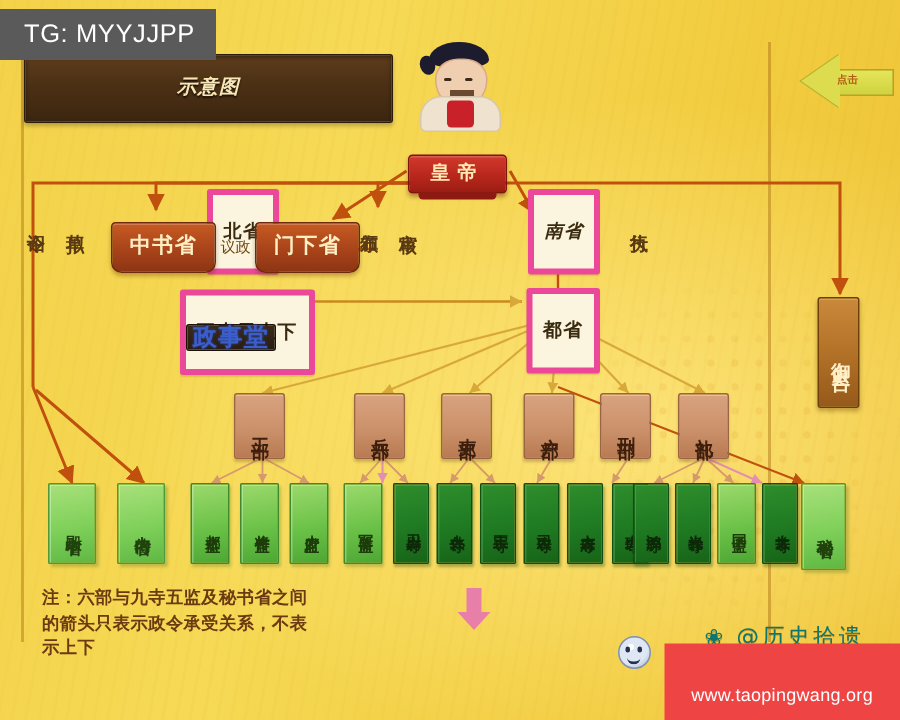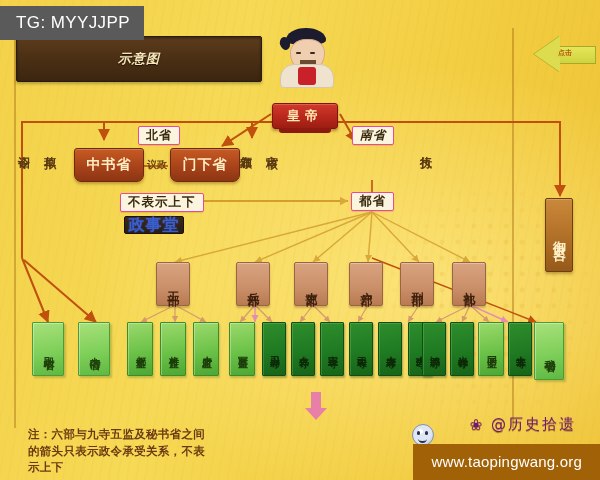--- a/index.html
+++ b/index.html
@@ -25,24 +25,24 @@
       -webkit-mask-image:radial-gradient(ellipse at 50% 50%,#000 30%,transparent 72%);
       mask-image:radial-gradient(ellipse at 50% 50%,#000 30%,transparent 72%);
   }
   .frame-l{position:absolute;left:14px;top:28px;width:2px;height:400px;background:rgba(170,110,20,.45);}
   .frame-r{position:absolute;left:512px;top:28px;width:2px;height:400px;background:rgba(170,110,20,.45);}
 
   
   .tg-tag{position:absolute;left:0;top:6px;background:#5a5a5a;color:#fff;
     font-size:17px;line-height:1;padding:8px 14px 9px 16px;letter-spacing:.4px;
     font-family:"Liberation Sans",sans-serif;}
-  .url-bar{position:absolute;right:0;bottom:0;background:#a16207;color:#fff;
-    font-size:15px;line-height:1;padding:10px 18px 11px 18px;letter-spacing:.2px;
+  .url-bar{position:absolute;right:0;bottom:0;background:#ef4444;color:#fff;
+    font-size:12px;line-height:1;padding:28px 18px 11px 18px;letter-spacing:.2px;
     font-family:"Liberation Sans",sans-serif;}
-  .watermark{position:absolute;right:24px;top:415px;color:#701a75;font-size:15px;
+  .watermark{position:absolute;right:24px;top:415px;color:#0f766e;font-size:15px;
     letter-spacing:2px;text-shadow:0 1px 0 rgba(160,110,10,.6);white-space:nowrap;}
   .wm-gear{display:inline-block;transform:translateY(1px);}
 
   
   .title-plaque{position:absolute;left:16px;top:36px;width:244px;height:44px;
     background:linear-gradient(180deg,#5d3c1c 0%,#4a2f14 50%,#3c2610 100%);
     border:1px solid #2b1b0a;border-radius:2px;
     box-shadow:0 1px 3px rgba(0,0,0,.45) inset,0 2px 3px rgba(0,0,0,.25);
     display:flex;flex-direction:column;align-items:center;justify-content:center;}
   .title-plaque .l1{color:#f6e6b8;font-size:13px;letter-spacing:.5px;font-weight:bold;
@@ -77,22 +77,22 @@
     box-shadow:0 2px 3px rgba(90,20,10,.4), inset 0 1px 0 rgba(255,255,255,.2);}
   .box-emperor:after{content:"";position:absolute;left:6px;right:6px;bottom:-5px;height:5px;
     background:#8d1a10;border-radius:0 0 3px 3px;}
 
   
   .box-brown{background:linear-gradient(180deg,#c65a22 0%,#a8431a 55%,#8d3513 100%);
     color:#ffeec2;border:1px solid #6f2a0d;border-radius:3px 3px 7px 7px;font-size:14px;
     letter-spacing:1px;box-shadow:0 2px 3px rgba(90,40,10,.35), inset 0 1px 0 rgba(255,255,255,.22);}
 
   
-  .chip{position:absolute;background:#fbf4de;border:1px solid #ec4899;color:#3a2a10;
-    font-size:12px;font-weight:bold;padding:0 7px;border-radius:2px;letter-spacing:1px;
+  .chip{position:absolute;background:#fbf4de;border:4px solid #ec4899;color:#3a2a10;
+    font-size:12px;font-weight:bold;padding:16px 7px;border-radius:2px;letter-spacing:1px;
     box-shadow:0 1px 1px rgba(120,80,20,.18);white-space:nowrap;}
 
   
   .vtext{position:absolute;writing-mode:vertical-rl;text-orientation:upright;
     color:#5a3a12;font-size:12px;font-weight:bold;letter-spacing:1px;line-height:1;}
 
   
   .plate-dark{position:absolute;background:linear-gradient(180deg,#3a2a18 0%,#2a1d10 100%);
     border:1px solid #1a1209;border-radius:2px;display:flex;align-items:center;justify-content:center;}
   .plate-dark span{color:#3b5ecb;font-size:16px;font-weight:bold;letter-spacing:1px;
@@ -123,21 +123,21 @@
     box-shadow:1px 2px 2px rgba(20,70,20,.35), inset 1px 1px 0 rgba(160,230,150,.22);}
 
   
   .box-cens{background:linear-gradient(180deg,#c9883a 0%,#b06f26 55%,#95591a 100%);
     color:#fff0c8;border:1px solid #6d3f0d;border-radius:2px;font-size:13px;
     writing-mode:vertical-rl;text-orientation:upright;letter-spacing:3px;
     box-shadow:0 2px 3px rgba(90,50,10,.35), inset 0 1px 0 rgba(255,255,255,.22);}
 
   
   .note{position:absolute;left:28px;top:390px;width:180px;color:#6b3a12;font-size:11.5px;
-    font-weight:bold;line-height:1.45;letter-spacing:.3px;margin-top:36px;}
+    font-weight:bold;line-height:1.45;letter-spacing:.3px;}
 
   
   .banner{position:absolute;left:198px;top:422px;width:238px;height:24px;
     background:linear-gradient(180deg,#2f57c9 0%,#2546ae 55%,#1c3a96 100%);
     border:2px solid #d2a93a;border-radius:2px;display:flex;align-items:center;
     justify-content:center;color:#ffd76a;font-size:13px;font-weight:bold;letter-spacing:1px;
     box-shadow:0 2px 3px rgba(20,30,90,.4);}
 
   
   .pink-arrow{position:absolute;left:305px;top:392px;width:22px;height:28px;}
@@ -272,21 +272,21 @@
   <div class="chip" style="left:138px;top:126px;">北省</div>
   <div class="chip" style="left:352px;top:126px;font-style:italic;">南省</div>
 
   <div class="box box-brown" style="left:74px;top:148px;width:70px;height:34px;">中书省</div>
   <div class="box box-brown" style="left:170px;top:148px;width:70px;height:34px;">门下省</div>
 
   <div class="vtext" style="left:18px;top:146px;">诏令</div>
   <div class="vtext" style="left:44px;top:146px;">草拟</div>
   <div class="vtext" style="left:240px;top:146px;">颁布</div>
   <div class="vtext" style="left:266px;top:146px;">审核</div>
-  <div style="position:absolute;left:147px;top:158px;color:#6b4410;font-size:10px;font-weight:bold;text-align:right;">议政</div>
+  <div style="position:absolute;left:147px;top:158px;color:#6b4410;font-size:10px;font-weight:normal;text-align:right;">议政</div>
   <div class="vtext" style="left:420px;top:146px;">执行</div>
 
   <div class="chip" style="left:120px;top:193px;font-size:12.5px;">不表示上下</div>
   <div class="plate-dark" style="left:124px;top:216px;width:58px;height:16px;">
     <span>政事堂</span>
   </div>
   <div class="chip" style="left:351px;top:192px;font-size:12.5px;">都省</div>
 
   <div class="box box-cens" style="left:545px;top:198px;width:28px;height:74px;">御史台</div>
 

